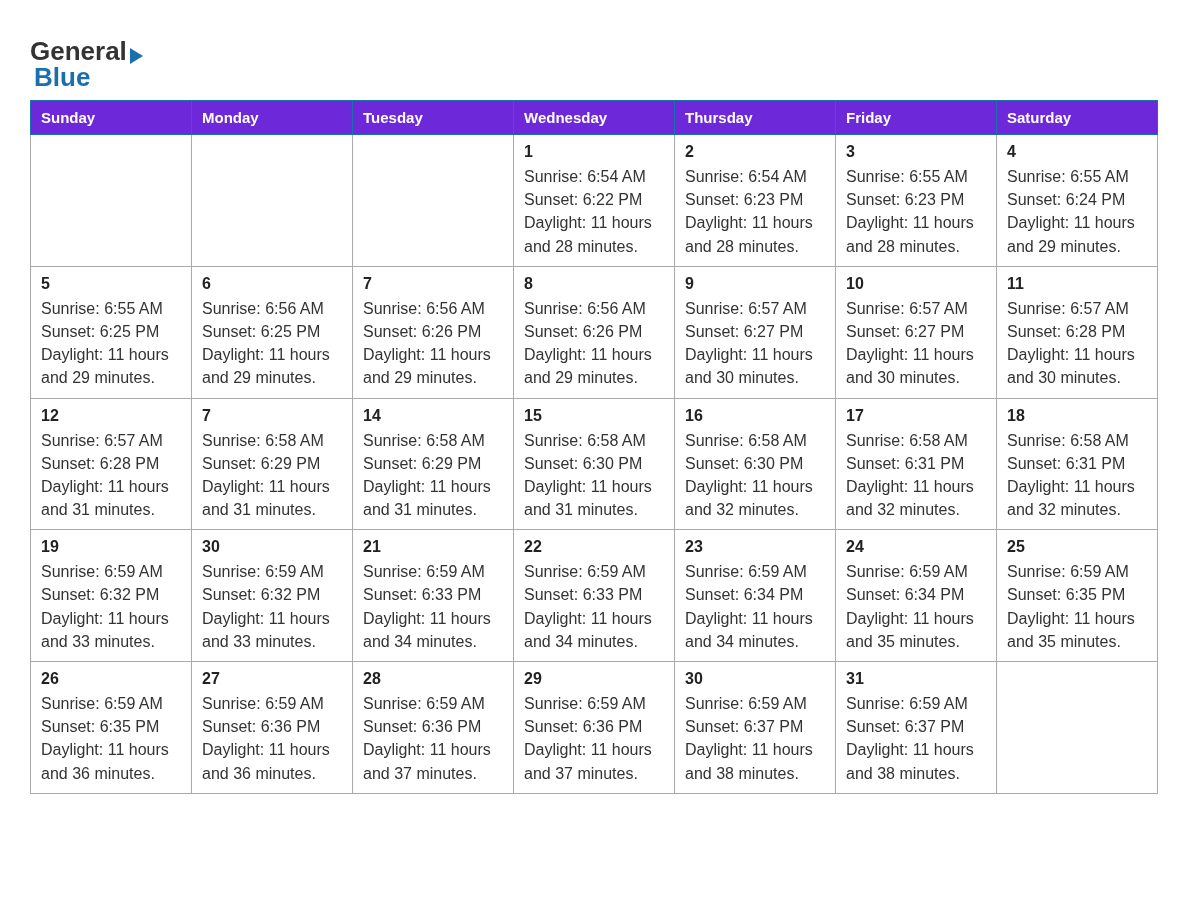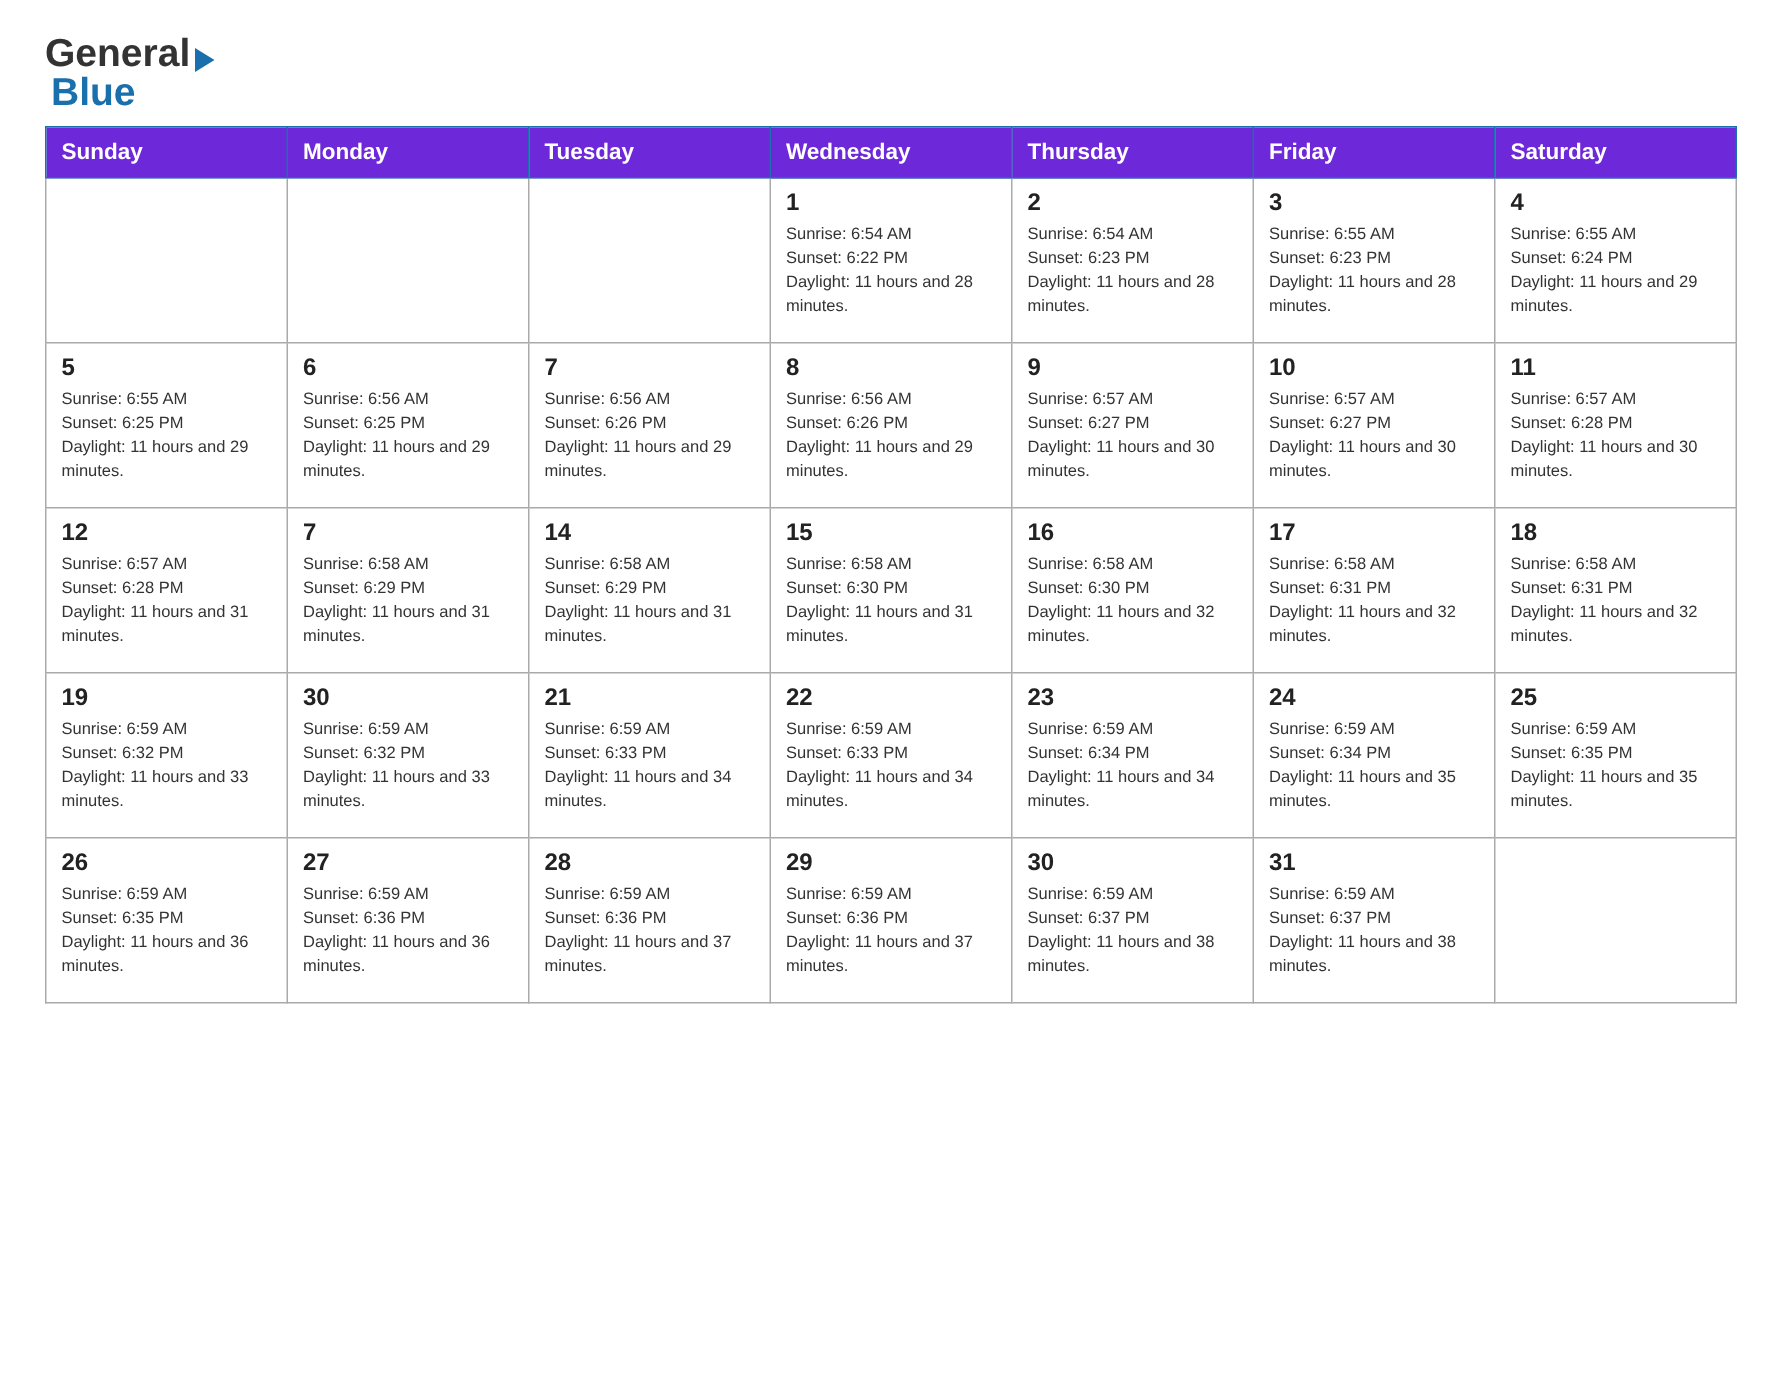--- a/index.html
+++ b/index.html
@@ -12,21 +12,21 @@
     }
     .header {
       display: flex;
       justify-content: space-between;
       align-items: flex-start;
       margin-bottom: 10px;
     }
     .logo {
       display: flex;
       align-items: center;
-      margin-top: 2px;
+      margin-top: 18px;
     }
     .title-block {
       text-align: right;
     }
     .calendar-title {
       font-size: 52px;
       font-weight: bold;
       color: #333;
       line-height: 1.1;
     }
@@ -56,21 +56,21 @@
       width: calc(100% / 7);
       height: 110px;
     }
     .day-number {
       font-size: 16px;
       font-weight: bold;
       color: #222;
       margin-bottom: 4px;
     }
     .day-info {
-      font-size: 11px;
+      font-size: 16px;
       color: #333;
       line-height: 1.45;
     }
     .empty-cell {
       background: #fff;
     }
   </style>
 </head>
 <body>
 

